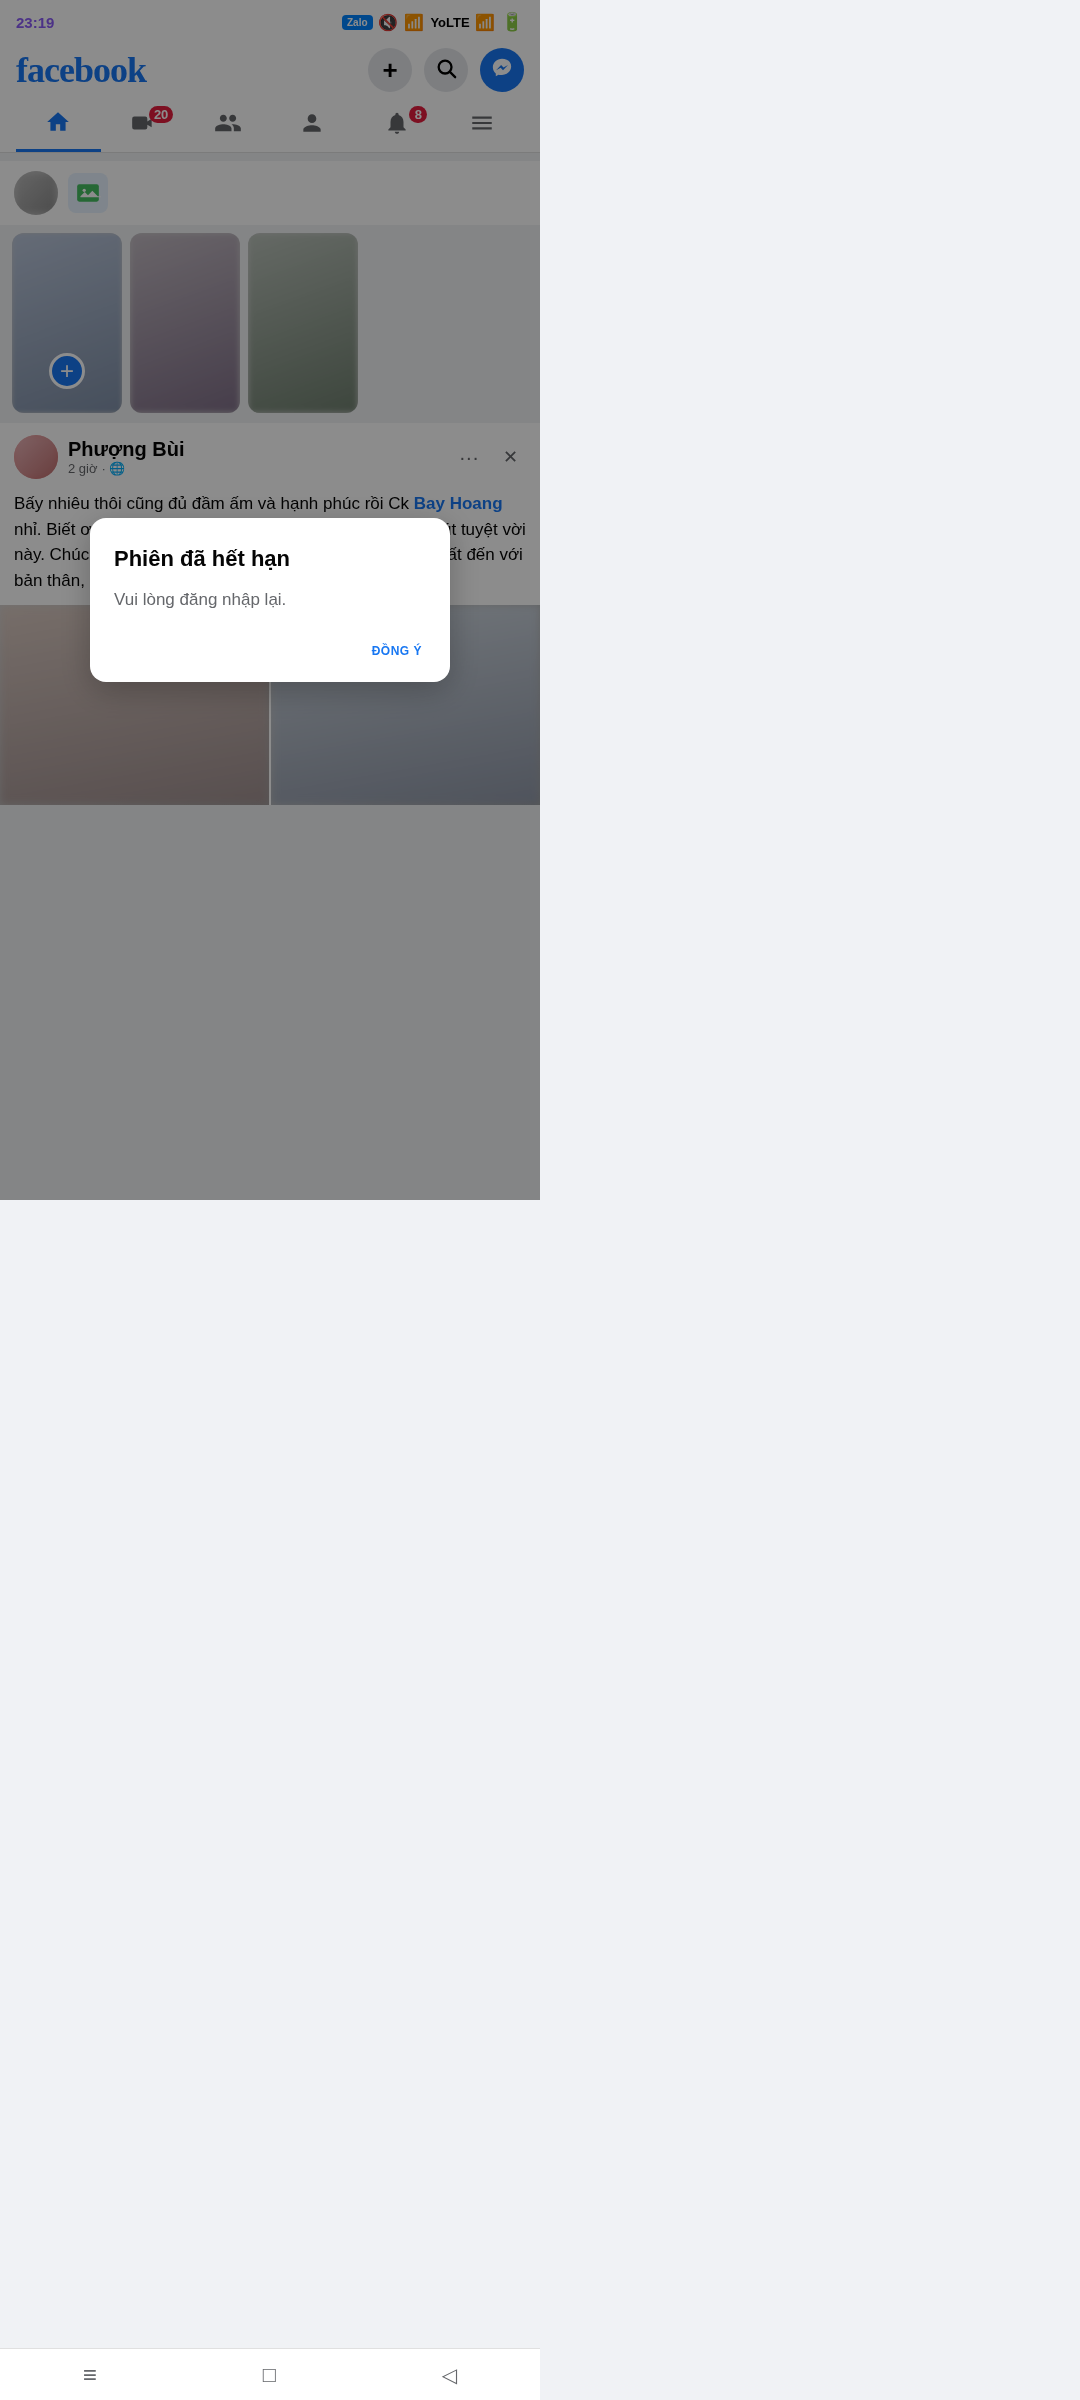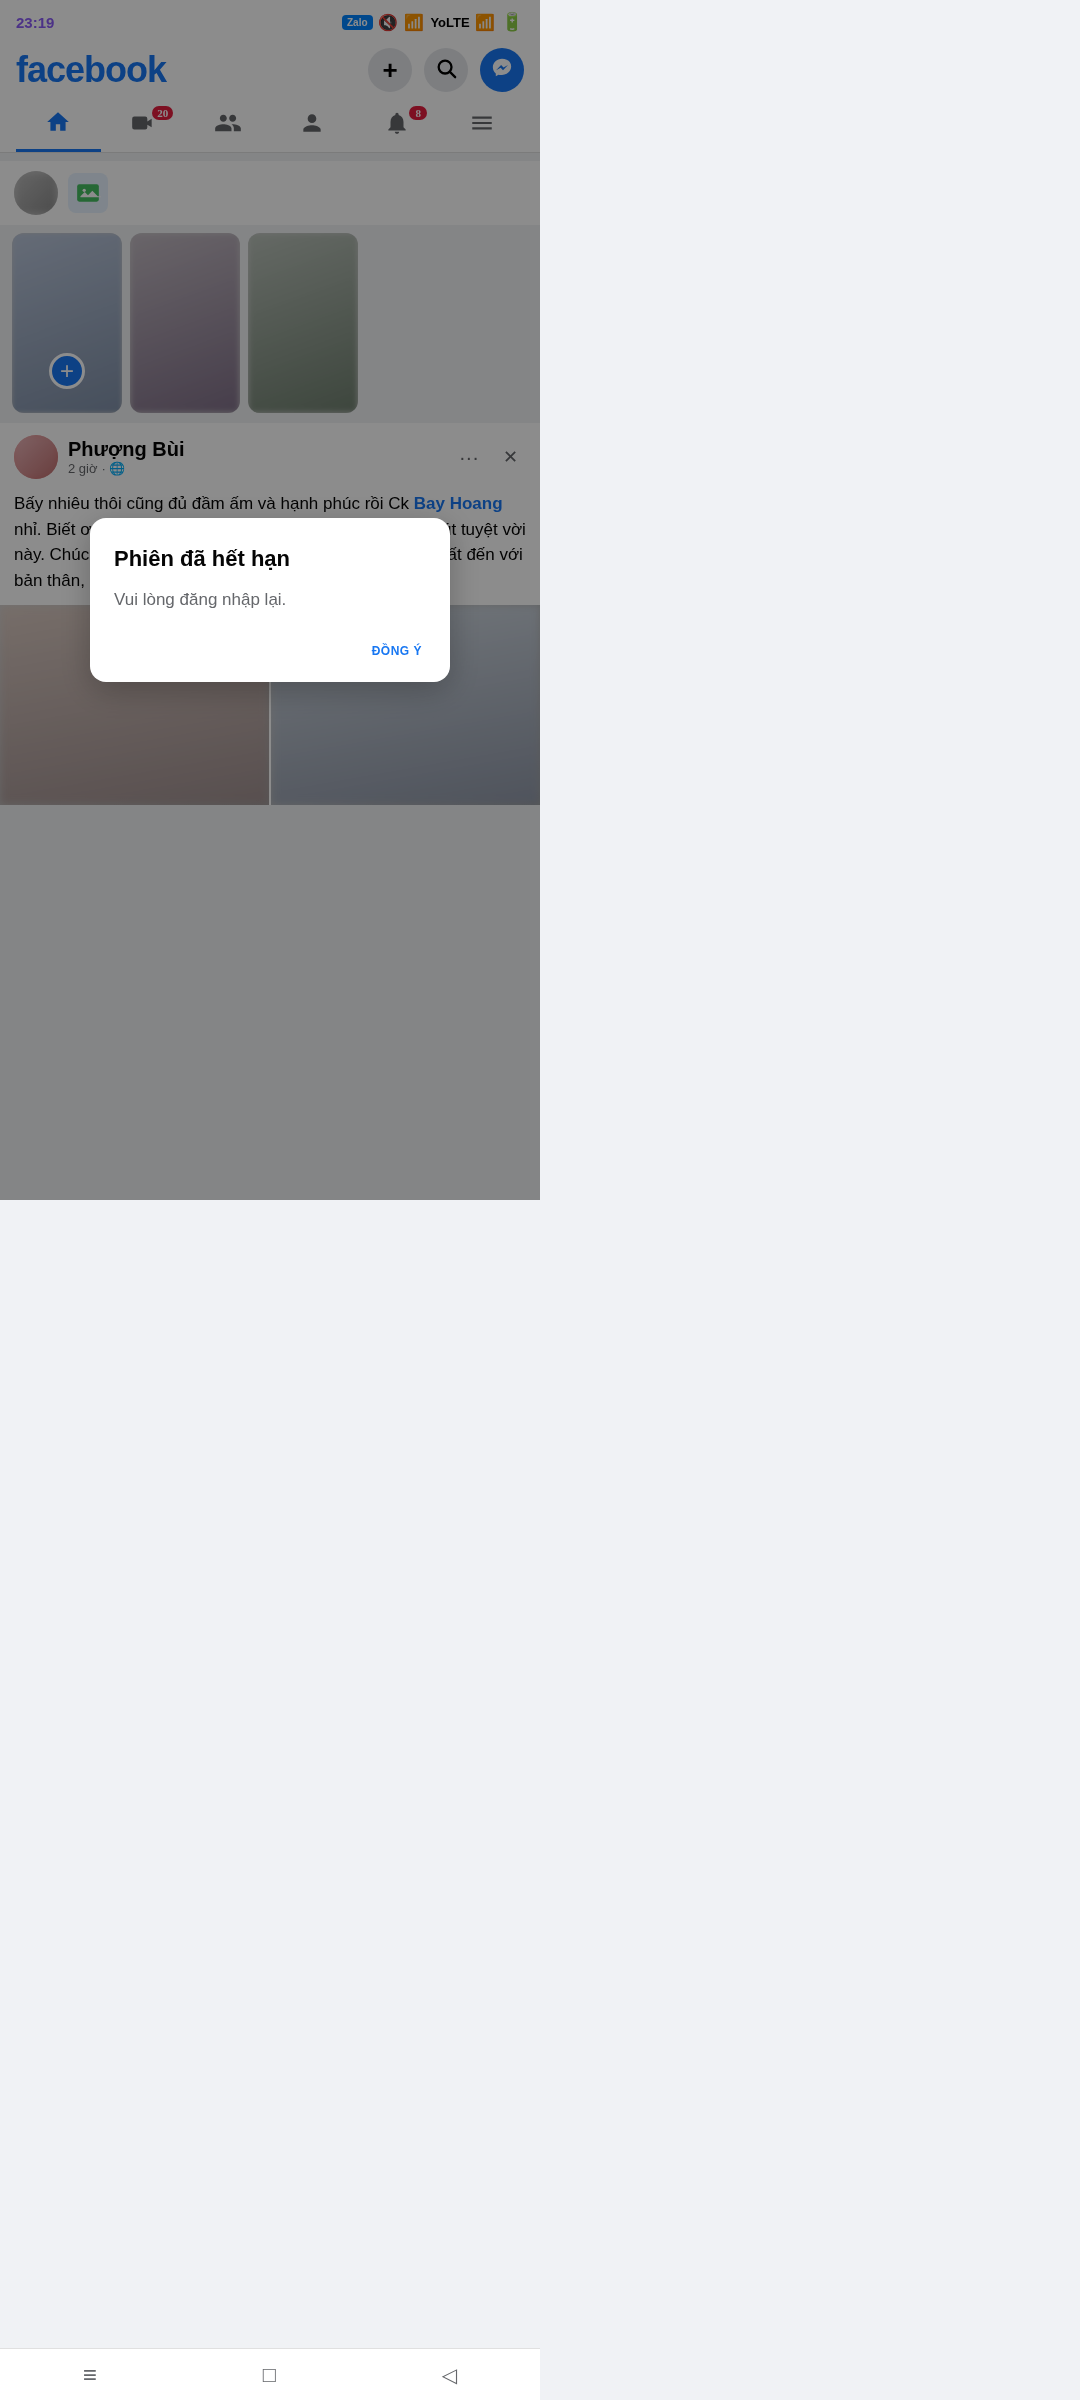--- a/index.html
+++ b/index.html
@@ -42,21 +42,21 @@
     .header-top {
       display: flex;
       justify-content: space-between;
       align-items: center;
       padding-bottom: 8px;
     }
     .fb-logo {
       font-size: 36px;
       font-weight: 700;
       color: #1877f2;
-      font-family: Liberation Sans, sans-serif;
+      font-family: Liberation Serif, serif;
       letter-spacing: -1px;
     }
     .header-actions {
       display: flex;
       gap: 12px;
       align-items: center;
     }
     .header-action-btn {
       width: 44px;
       height: 44px;
@@ -99,27 +99,26 @@
     }
     .nav-tab.active .nav-tab-icon {
       color: #1877f2;
     }
     .badge {
       position: absolute;
       top: 6px;
       right: 12px;
       background: #e41e3f;
       color: #fff;
-      font-size: 11px;
+      font-size: 13px;
       font-weight: 700;
       border-radius: 10px;
       padding: 1px 5px;
       min-width: 18px;
       text-align: center;
-      font-family: Liberation Serif, serif;
     }
 
     
     .post-composer {
       background: #fff;
       padding: 10px 14px;
       display: flex;
       align-items: center;
       gap: 10px;
       margin-top: 8px;

